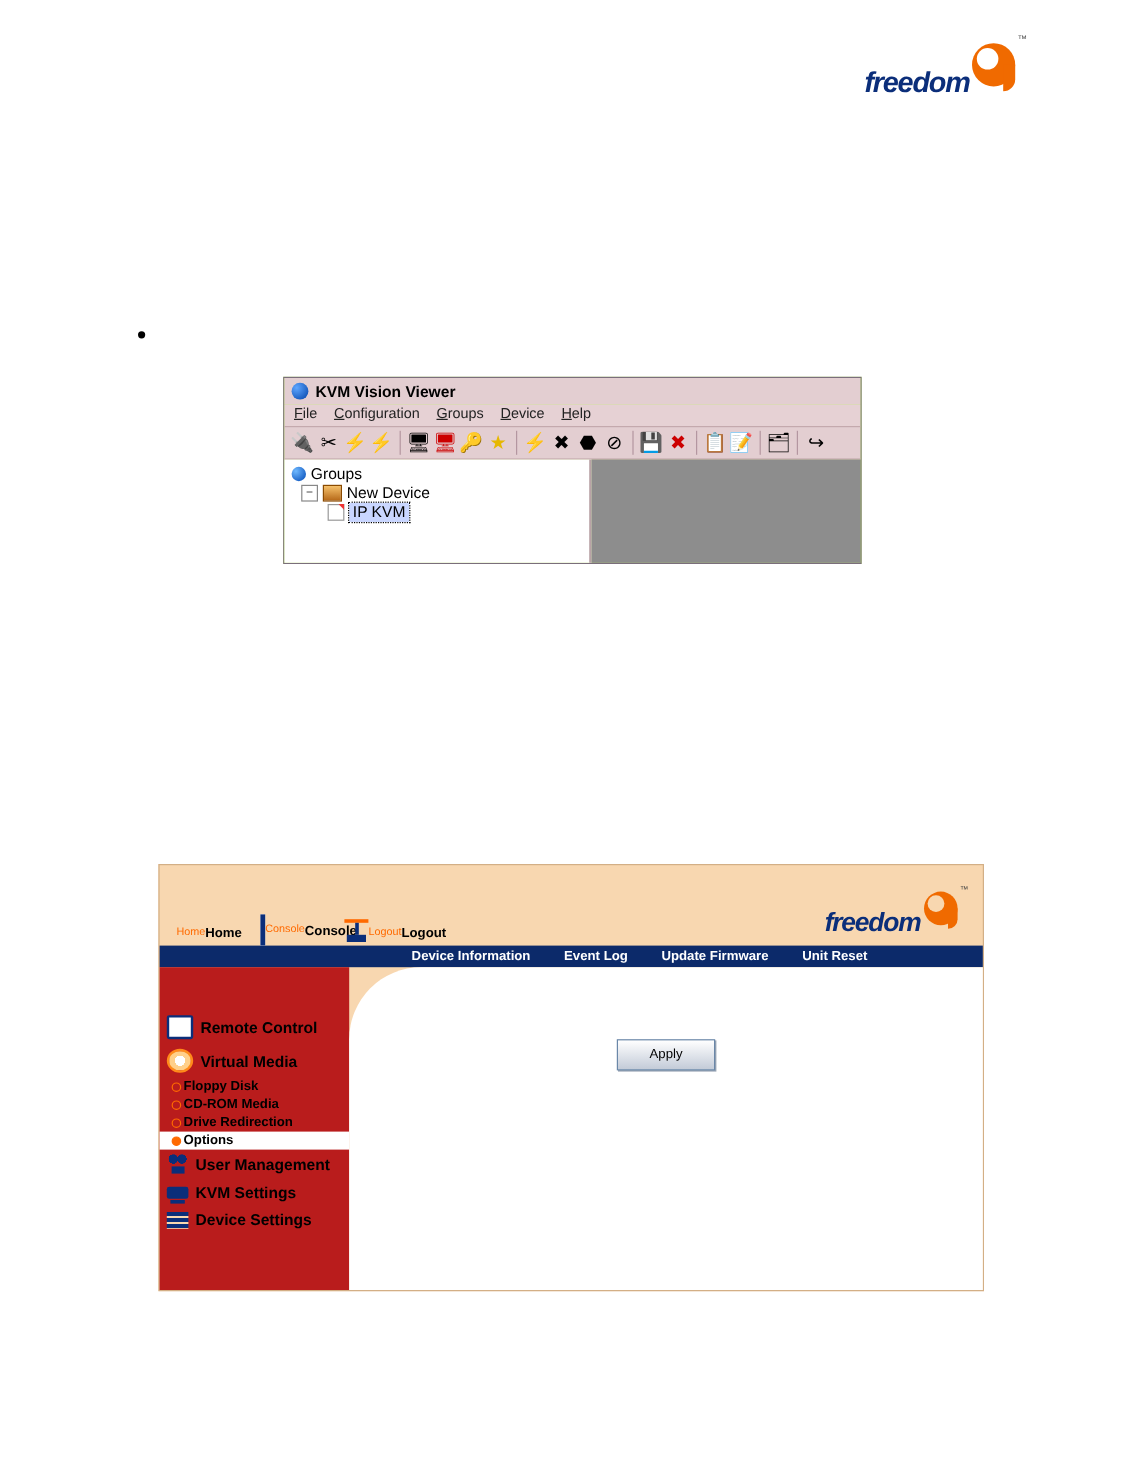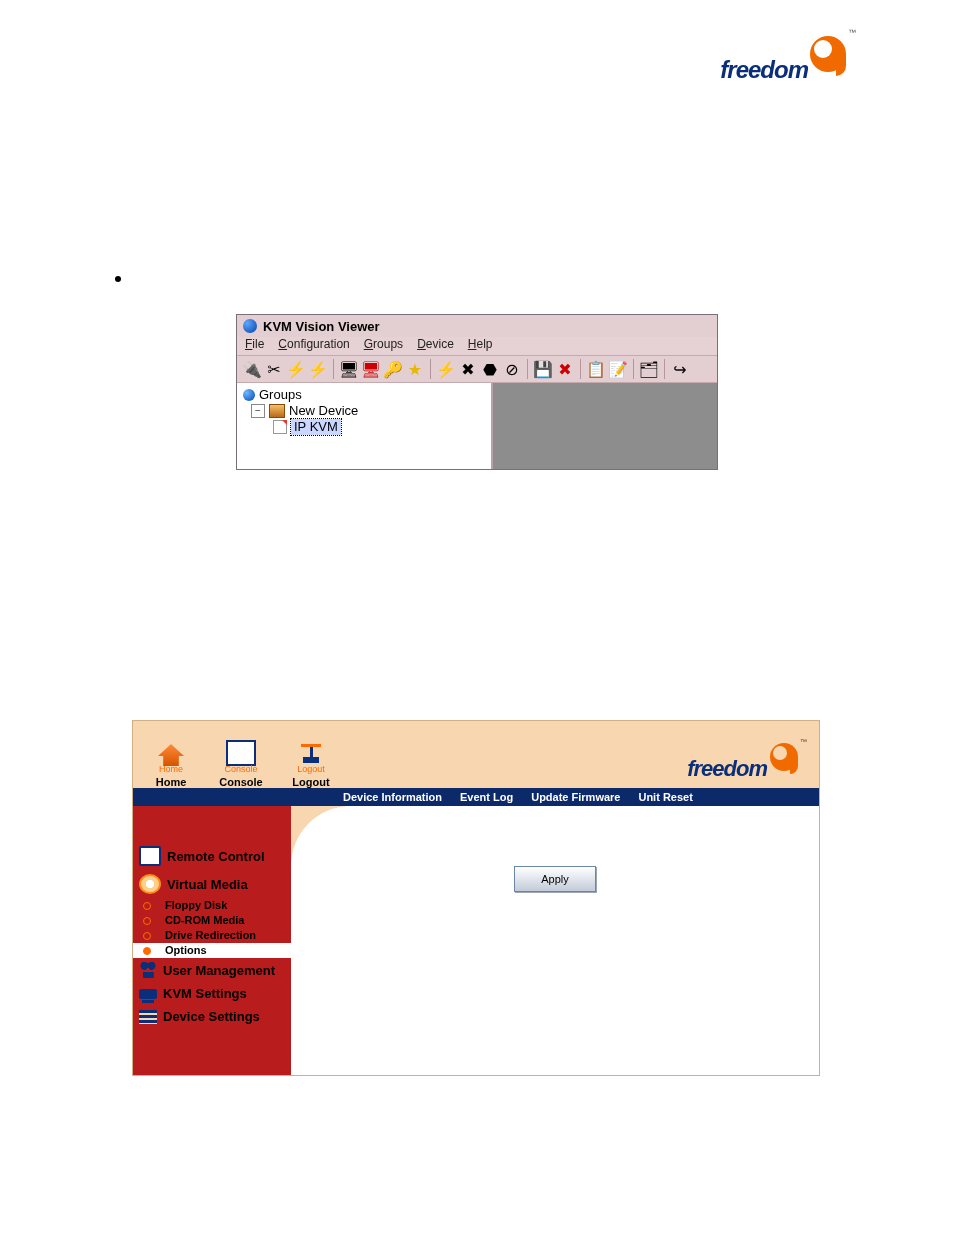--- a/index.html
+++ b/index.html
@@ -35,46 +35,46 @@
   .tree-glyph{width:12px;height:12px;display:inline-flex;align-items:center;justify-content:center;font-size:10px;color:#333;border:1px solid #888}
   .globe{width:12px;height:12px;border-radius:50%;background:radial-gradient(circle at 30% 30%,#6fb9ff,#0047b5)}
   .dev-ic{width:14px;height:12px;background:linear-gradient(#f5c06a,#b76a1a);border:1px solid #8a4a00}
   .pg-ic{width:12px;height:12px;background:#fff;border:1px solid #999;position:relative}
   .pg-ic::after{content:"";position:absolute;right:-1px;top:-1px;width:5px;height:5px;background:#e33;clip-path:polygon(0 0,100% 0,100% 100%)}
 
   
   .fig2{position:absolute;left:132px;top:720px;width:686px;height:354px;background:#f8d7b0;border:1px solid #d3af86}
   .f2-head{height:65px;display:flex;justify-content:space-between;align-items:flex-end;padding:2px 14px 0 14px}
   .f2-icons{display:flex;gap:22px;align-items:flex-end}
-  .f2-ico{display:flex;flex-direction:column;align-items:center;width:48px}
+  .f2-ico{display:flex;align-items:center;width:48px}
   .f2-ico .g{width:26px;height:22px}
   .home-g{background:linear-gradient(#ff8b3a,#d45400);clip-path:polygon(50% 0,100% 55%,80% 55%,80% 100%,20% 100%,20% 55%,0 55%)}
   .cons-g{border:2px solid #0b2e7a;background:#fff}
   .logo-g{display:flex;flex-direction:column;align-items:center}
   .logo-g .bar{width:20px;height:3px;background:#ff6a00}
   .logo-g .stem{width:3px;height:10px;background:#0b2e7a}
   .logo-g .base{width:16px;height:6px;background:#0b2e7a}
   .f2-ico .cap{font-size:9px;color:#ff6a00;margin-top:-2px}
   .f2-ico .lbl{font-size:11px;font-weight:bold;color:#000;margin-top:2px}
 
   .f2-logo{display:flex;align-items:flex-end;gap:0;margin-bottom:6px}
   .f2-logo .word{font-style:italic;font-weight:900;font-size:22px;color:#0b2e7a;letter-spacing:-1px}
   .f2-logo .nine2{position:relative;width:38px;height:38px;margin-bottom:4px}
   .nine2 .big{width:28px;height:28px;border-radius:50%;background:#f06a00;position:absolute;left:3px;top:3px}
   .nine2 .cut{width:14px;height:14px;border-radius:50%;background:#f8d7b0;position:absolute;left:6px;top:6px}
   .nine2 .tail{width:8px;height:17px;border-bottom-right-radius:12px;background:#f06a00;position:absolute;left:23px;top:17px}
   .nine2 .tm{font-size:7px;color:#444;position:absolute;right:-2px;top:-2px}
 
-  .f2-nav{height:18px;background:#0c2a6a;color:#fff;font-size:11px;font-weight:bold;display:flex;align-items:center;gap:18px;padding-left:210px}
+  .f2-nav{height:18px;background:#0c2a6a;color:#fff;font-size:11px;font-weight:bold;display:flex;align-items:center;gap:28px;padding-left:210px}
   .f2-nav span{white-space:nowrap}
 
   .f2-body{display:flex;height:269px}
   .f2-side{width:158px;background:#b91c1c;padding-top:36px}
   .side-item{display:flex;align-items:center;gap:6px;padding:4px 4px 4px 6px;font-size:13px;font-weight:bold}
-  .side-sub{font-size:11px;font-weight:bold;padding-left:10px;line-height:15px;display:flex;align-items:center;gap:14px}
+  .side-sub{font-size:11px;font-weight:bold;padding-left:10px;line-height:15px;display:flex;align-items:center;gap:2px}
   .side-sub .ring{width:6px;height:6px;border:1px solid #ff6a00;border-radius:50%}
   .side-sub.sel{background:#fff}
   .side-sub.sel .ring{background:#ff6a00}
   .mic{width:18px;height:16px;display:inline-block}
   .mic.screen{border:2px solid #0b2e7a;background:#fff;border-radius:2px}
   .mic.cd{border:2px solid #ff8a1a;border-radius:50%;background:radial-gradient(circle,#fff 35%,#ffd08a 36%)}
   .mic.users{background:radial-gradient(circle at 30% 40%,#0b2e7a 28%,transparent 29%),radial-gradient(circle at 70% 40%,#0b2e7a 28%,transparent 29%),linear-gradient(#0b2e7a,#0b2e7a);background-size:100% 60%,100% 60%,60% 40%;background-position:0 0,0 0,50% 100%;background-repeat:no-repeat}
   .mic.kvm{background:linear-gradient(#0b2e7a,#0b2e7a);width:18px;height:10px;border-radius:2px;position:relative}
   .mic.kvm::after{content:"";position:absolute;left:3px;bottom:-4px;width:12px;height:3px;background:#0b2e7a}
   .mic.dev{background:repeating-linear-gradient(#0b2e7a 0 3px,#f8d7b0 3px 5px);width:18px;height:14px}

